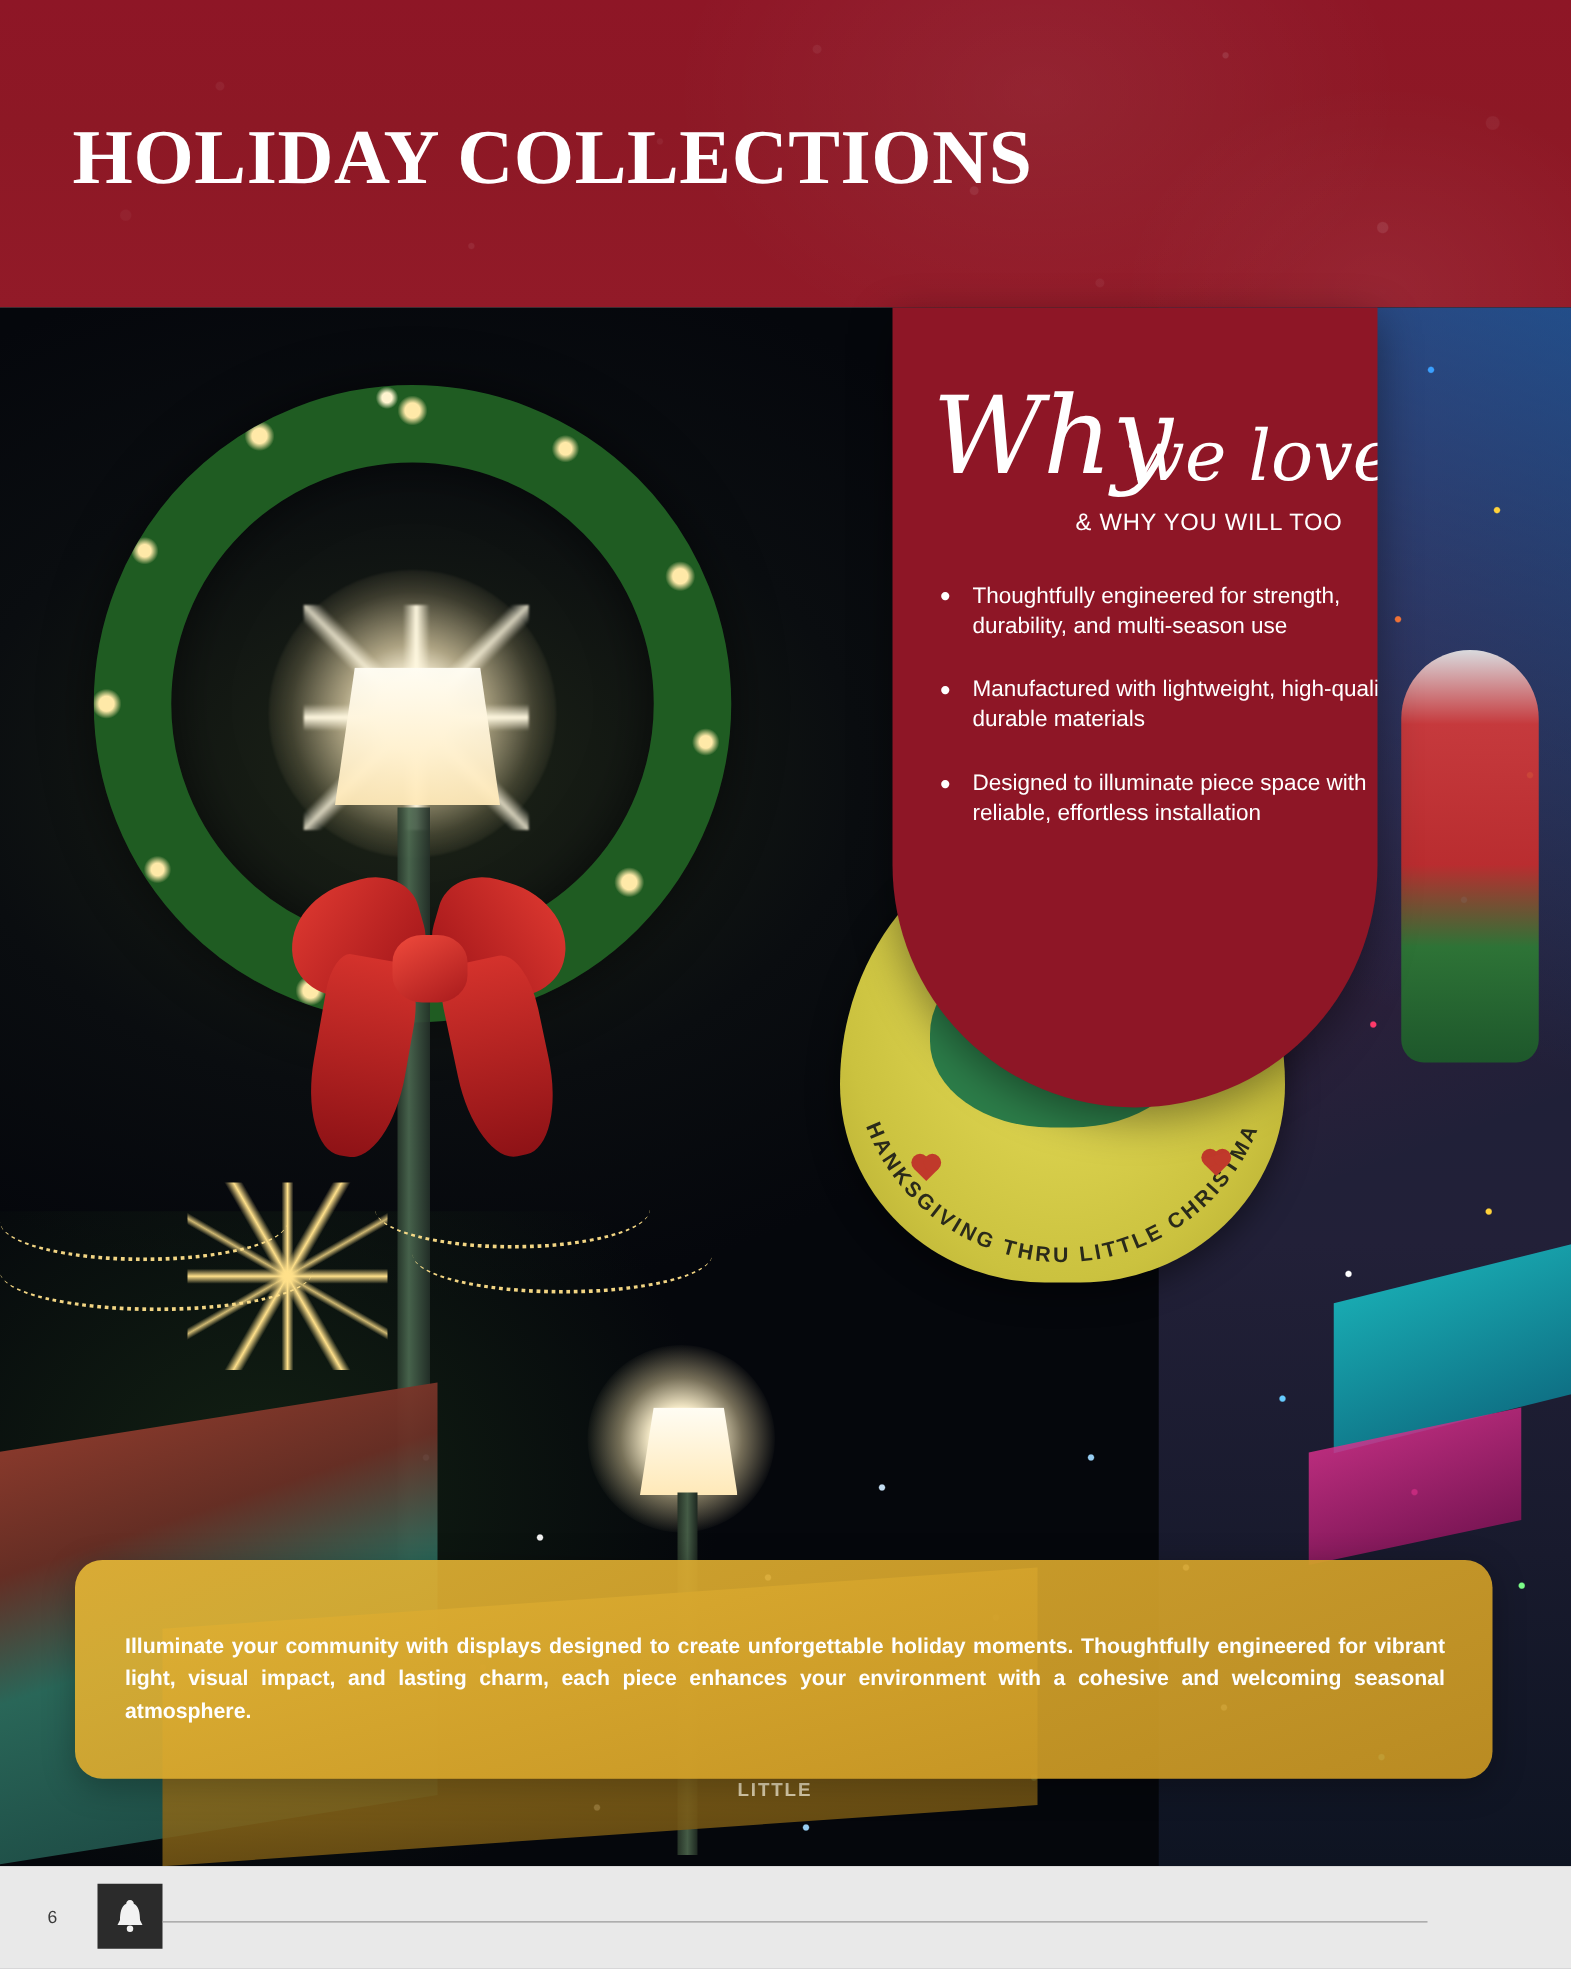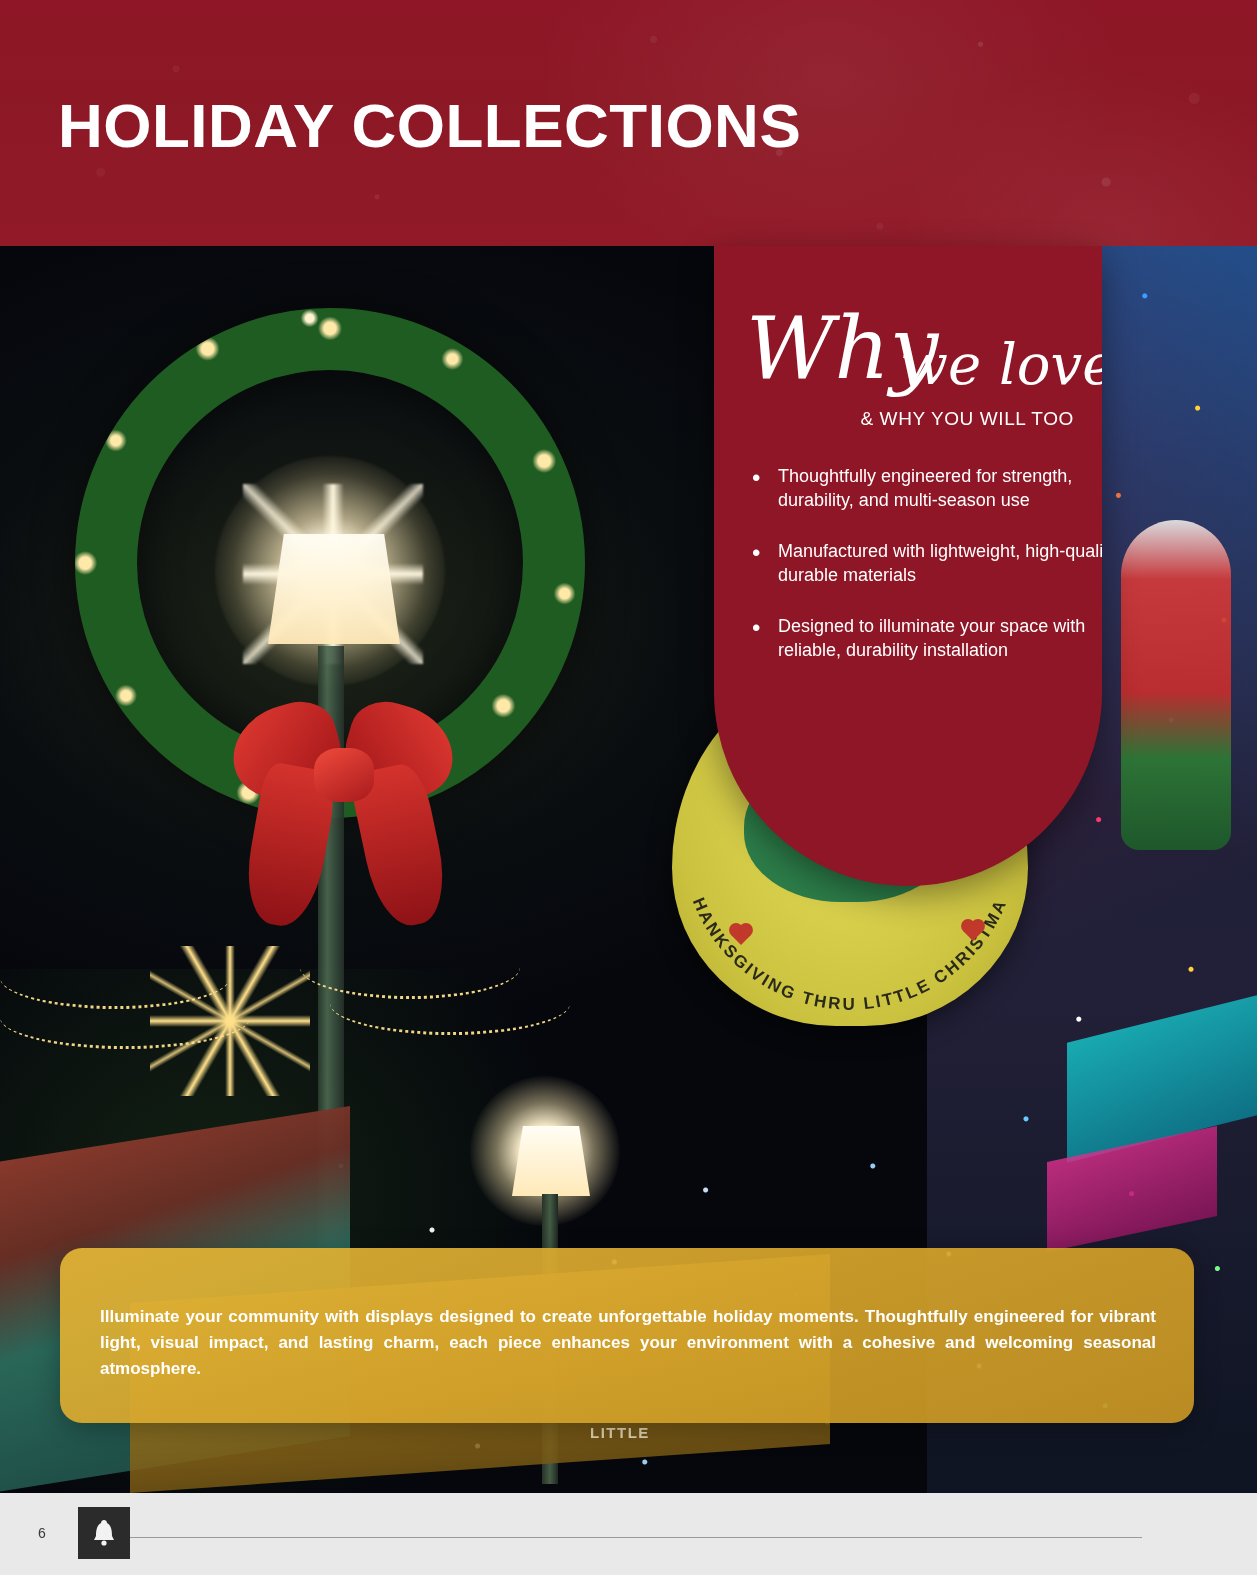--- a/index.html
+++ b/index.html
@@ -28,20 +28,21 @@
       radial-gradient(circle at 88% 74%, rgba(255,255,255,0.09) 0 4px, transparent 5px),
       radial-gradient(circle at 52% 16%, rgba(255,255,255,0.06) 0 3px, transparent 4px),
       radial-gradient(circle at 95% 40%, rgba(255,255,255,0.05) 0 5px, transparent 6px),
       radial-gradient(circle at 14% 28%, rgba(255,255,255,0.05) 0 3px, transparent 4px),
       radial-gradient(circle at 42% 46%, rgba(255,255,255,0.05) 0 2px, transparent 3px),
       radial-gradient(circle at 70% 92%, rgba(255,255,255,0.05) 0 3px, transparent 4px),
       radial-gradient(circle at 8% 70%, rgba(255,255,255,0.04) 0 4px, transparent 5px),
       radial-gradient(ellipse 420px 300px at 66% 30%, rgba(255,255,255,0.055), rgba(255,255,255,0) 70%),
       radial-gradient(ellipse 300px 240px at 88% 95%, rgba(255,255,255,0.05), rgba(255,255,255,0) 70%),
       linear-gradient(180deg, #8e1626 0%, #8d1825 40%, #921a28 100%);
+    font-family: Liberation Serif, serif;
   }
   .header-title {
     position: absolute;
     left: 58px;
     top: 95px;
     font-size: 62px;
     font-weight: bold;
     color: #ffffff;
     letter-spacing: 0.5px;
     line-height: 1;
@@ -593,21 +594,21 @@
 
 <div class="why-panel">
   <svg class="why-script" viewBox="0 0 390 110">
     <text x="4" y="80" font-size="86">Why</text>
     <text x="158" y="86" font-size="56">we love it</text>
   </svg>
   <div class="why-sub">&amp; WHY YOU WILL TOO</div>
   <ul class="bullets">
     <li>Thoughtfully engineered for strength, durability, and multi-season use</li>
     <li>Manufactured with lightweight, high-quality, durable materials</li>
-    <li>Designed to illuminate your space with reliable, durability installation</li>
+    <li>Designed to illuminate piece space with reliable, effortless installation</li>
   </ul>
 </div>
 
 <div class="gold-panel">
   <div class="gold-text">Illuminate your community with displays designed to create unforgettable holiday moments. Thoughtfully engineered for vibrant light, visual impact, and lasting charm, each piece enhances your environment with a cohesive and welcoming seasonal atmosphere.</div>
 </div>
 
 <div class="footer">
   <div class="footer-page">6</div>
   <div class="footer-logo">

